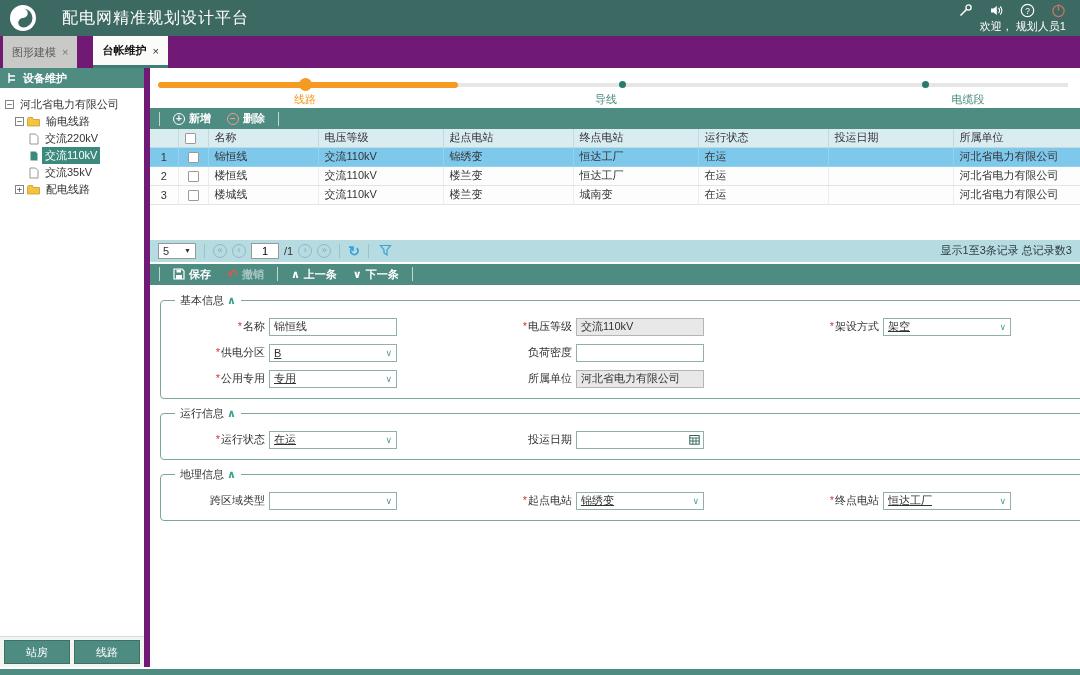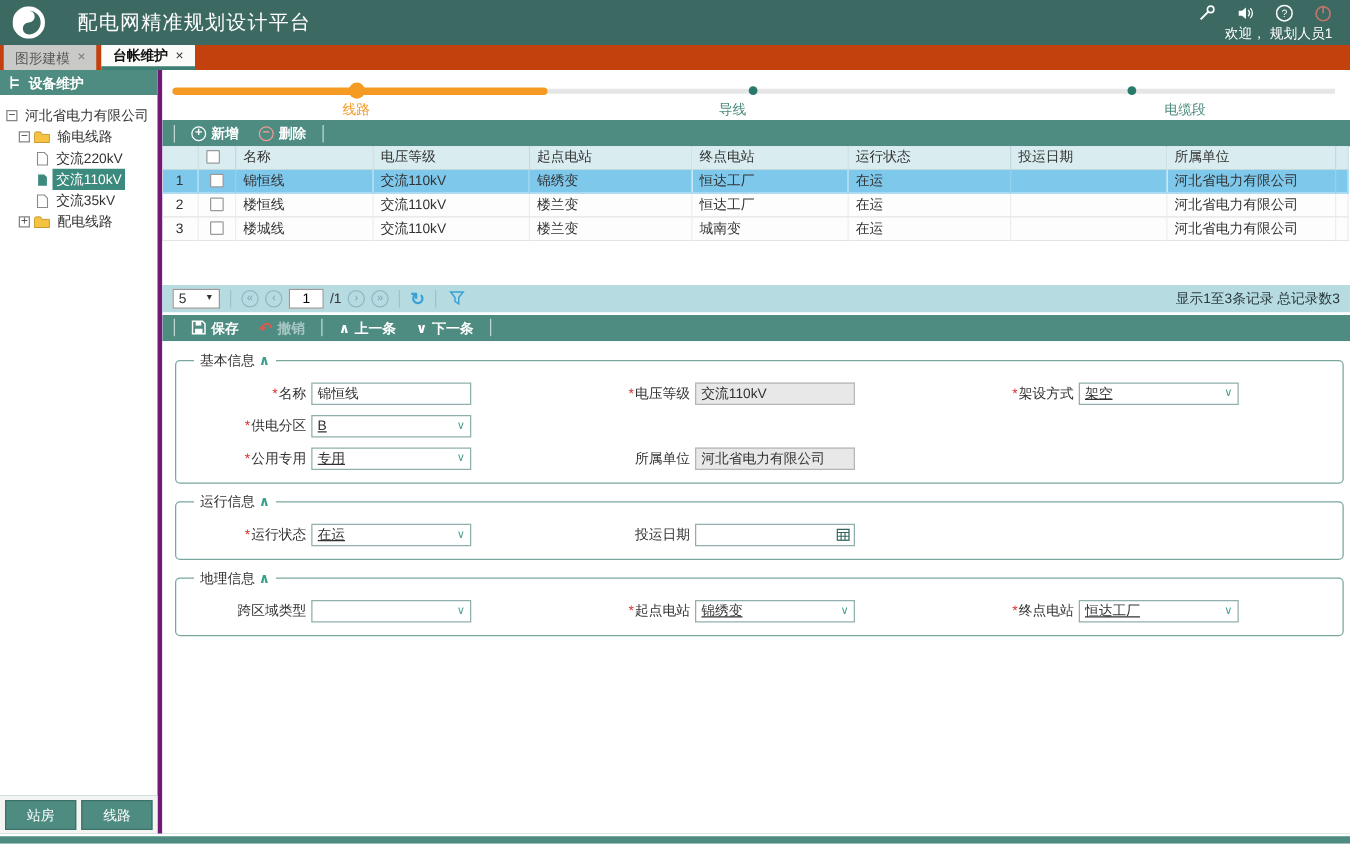--- a/index.html
+++ b/index.html
@@ -15,32 +15,32 @@
   .top-icons { display:flex; gap:16px; align-items:center; }
   .top-icons svg { display:block; }
   .welcome { font-size:11px; color:#fff; }
 
   
   .menubar { height:25px; background:#42746c; border-top:1px solid #ececec; display:flex; align-items:center; padding-left:26px; flex:0 0 auto; }
   .menu-item { color:#fff; font-weight:bold; font-size:12px; padding:0 21px; height:25px; display:flex; align-items:center; cursor:default; }
   .menu-collapse { margin-left:auto; margin-right:8px; }
 
   
-  .tabbar { height:20px; background:#c2410c; display:flex; align-items:stretch; padding-left:3px; gap:4px; flex:0 0 auto; }
+  .tabbar { height:32px; background:#701a75; display:flex; align-items:stretch; padding-left:3px; gap:16px; flex:0 0 auto; }
   .tab { display:flex; align-items:center; gap:6px; padding:0 9px; font-size:11px; }
   .tab.inactive { background:#c9cac7; color:#5a5a5a; }
   .tab.active { background:#fbfbfa; color:#111; font-weight:bold; border-bottom:3px solid #3f7e72; }
   .tab .x { font-size:11px; color:#777; font-weight:normal; }
   .tab.active .x { color:#333; }
 
   
   .content { flex:1 1 auto; display:flex; min-height:0; }
 
   
-  .sidebar { width:130px; flex:0 0 auto; display:flex; flex-direction:column; background:#fff; border-right:4px solid #701a75; }
+  .sidebar { width:150px; flex:0 0 auto; display:flex; flex-direction:column; background:#fff; border-right:6px solid #701a75; }
   .side-header { height:20px; background:#4e8c82; color:#fff; display:flex; align-items:center; gap:5px; padding:0 6px; font-weight:bold; flex:0 0 auto; }
   .tree { flex:1 1 auto; padding:8px 3px; overflow:hidden; border-bottom:1px solid #cfe0dc; }
   .tree-item { height:17px; display:flex; align-items:center; gap:3px; white-space:nowrap; }
   .tree-item .lbl { padding:1px 3px; }
   .tree-item.sel .lbl { background:#3c8a7d; color:#fff; }
   .lvl0 { padding-left:2px; } .lvl1 { padding-left:12px; } .lvl2 { padding-left:26px; }
   .expander { width:9px; height:9px; border:1px solid #848484; background:#fff; color:#555; font-size:9px; line-height:7px; text-align:center; flex:0 0 auto; font-family:"DejaVu Sans Mono",monospace; }
   .side-bottom { height:30px; flex:0 0 auto; background:#f4f5f3; display:flex; gap:4px; padding:3px 4px; }
   .side-btn { flex:1; background:#4e8c82; color:#fff; border:1px solid #3c7168; font-size:11px; font-family:inherit; cursor:pointer; }
 
@@ -378,20 +378,24 @@
             </div>
           </div>
           <div class="frow">
             <div class="fcol">
               <span class="flabel req">供电分区</span>
               <div class="dropdown">
                 <span class="val">B</span>
                 <span class="chev">∨</span>
               </div>
             </div>
+            <div class="fcol">
+              <span class="flabel">负荷密度</span>
+              <input class="tinput" value="" style="">
+            </div>
           </div>
           <div class="frow">
             <div class="fcol">
               <span class="flabel req">公用专用</span>
               <div class="dropdown">
                 <span class="val">专用</span>
                 <span class="chev">∨</span>
               </div>
             </div>
             <div class="fcol">

